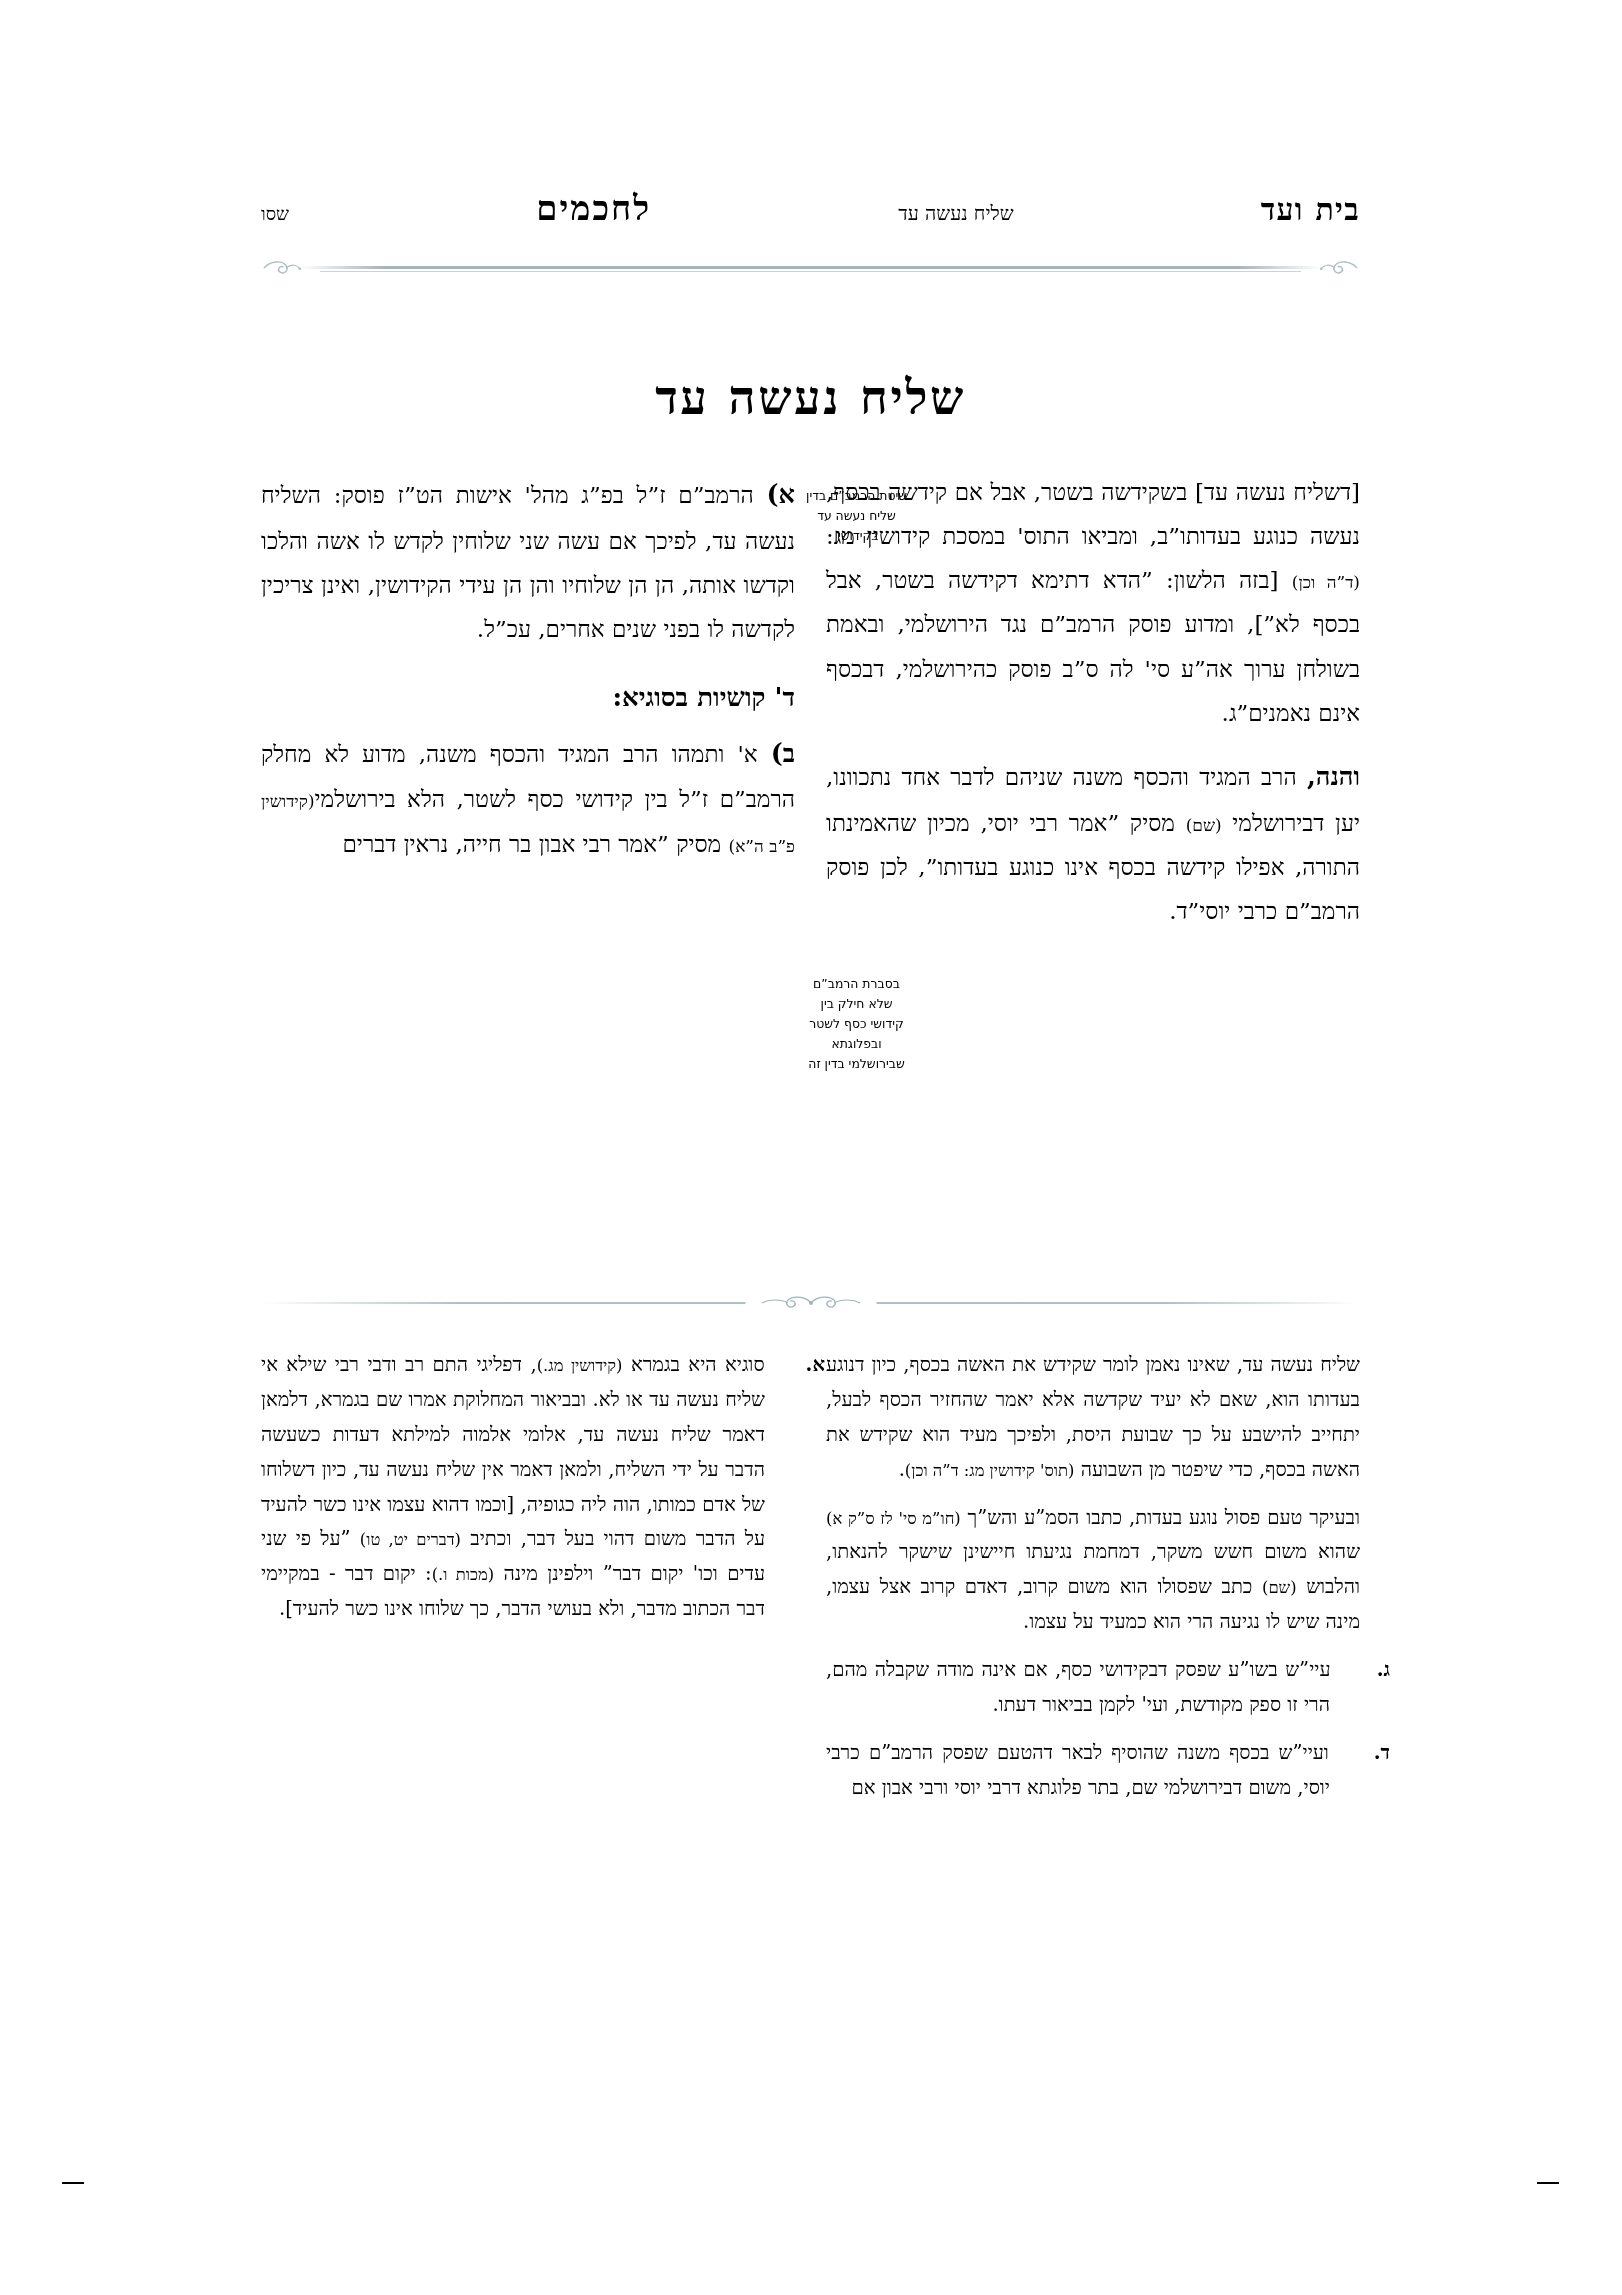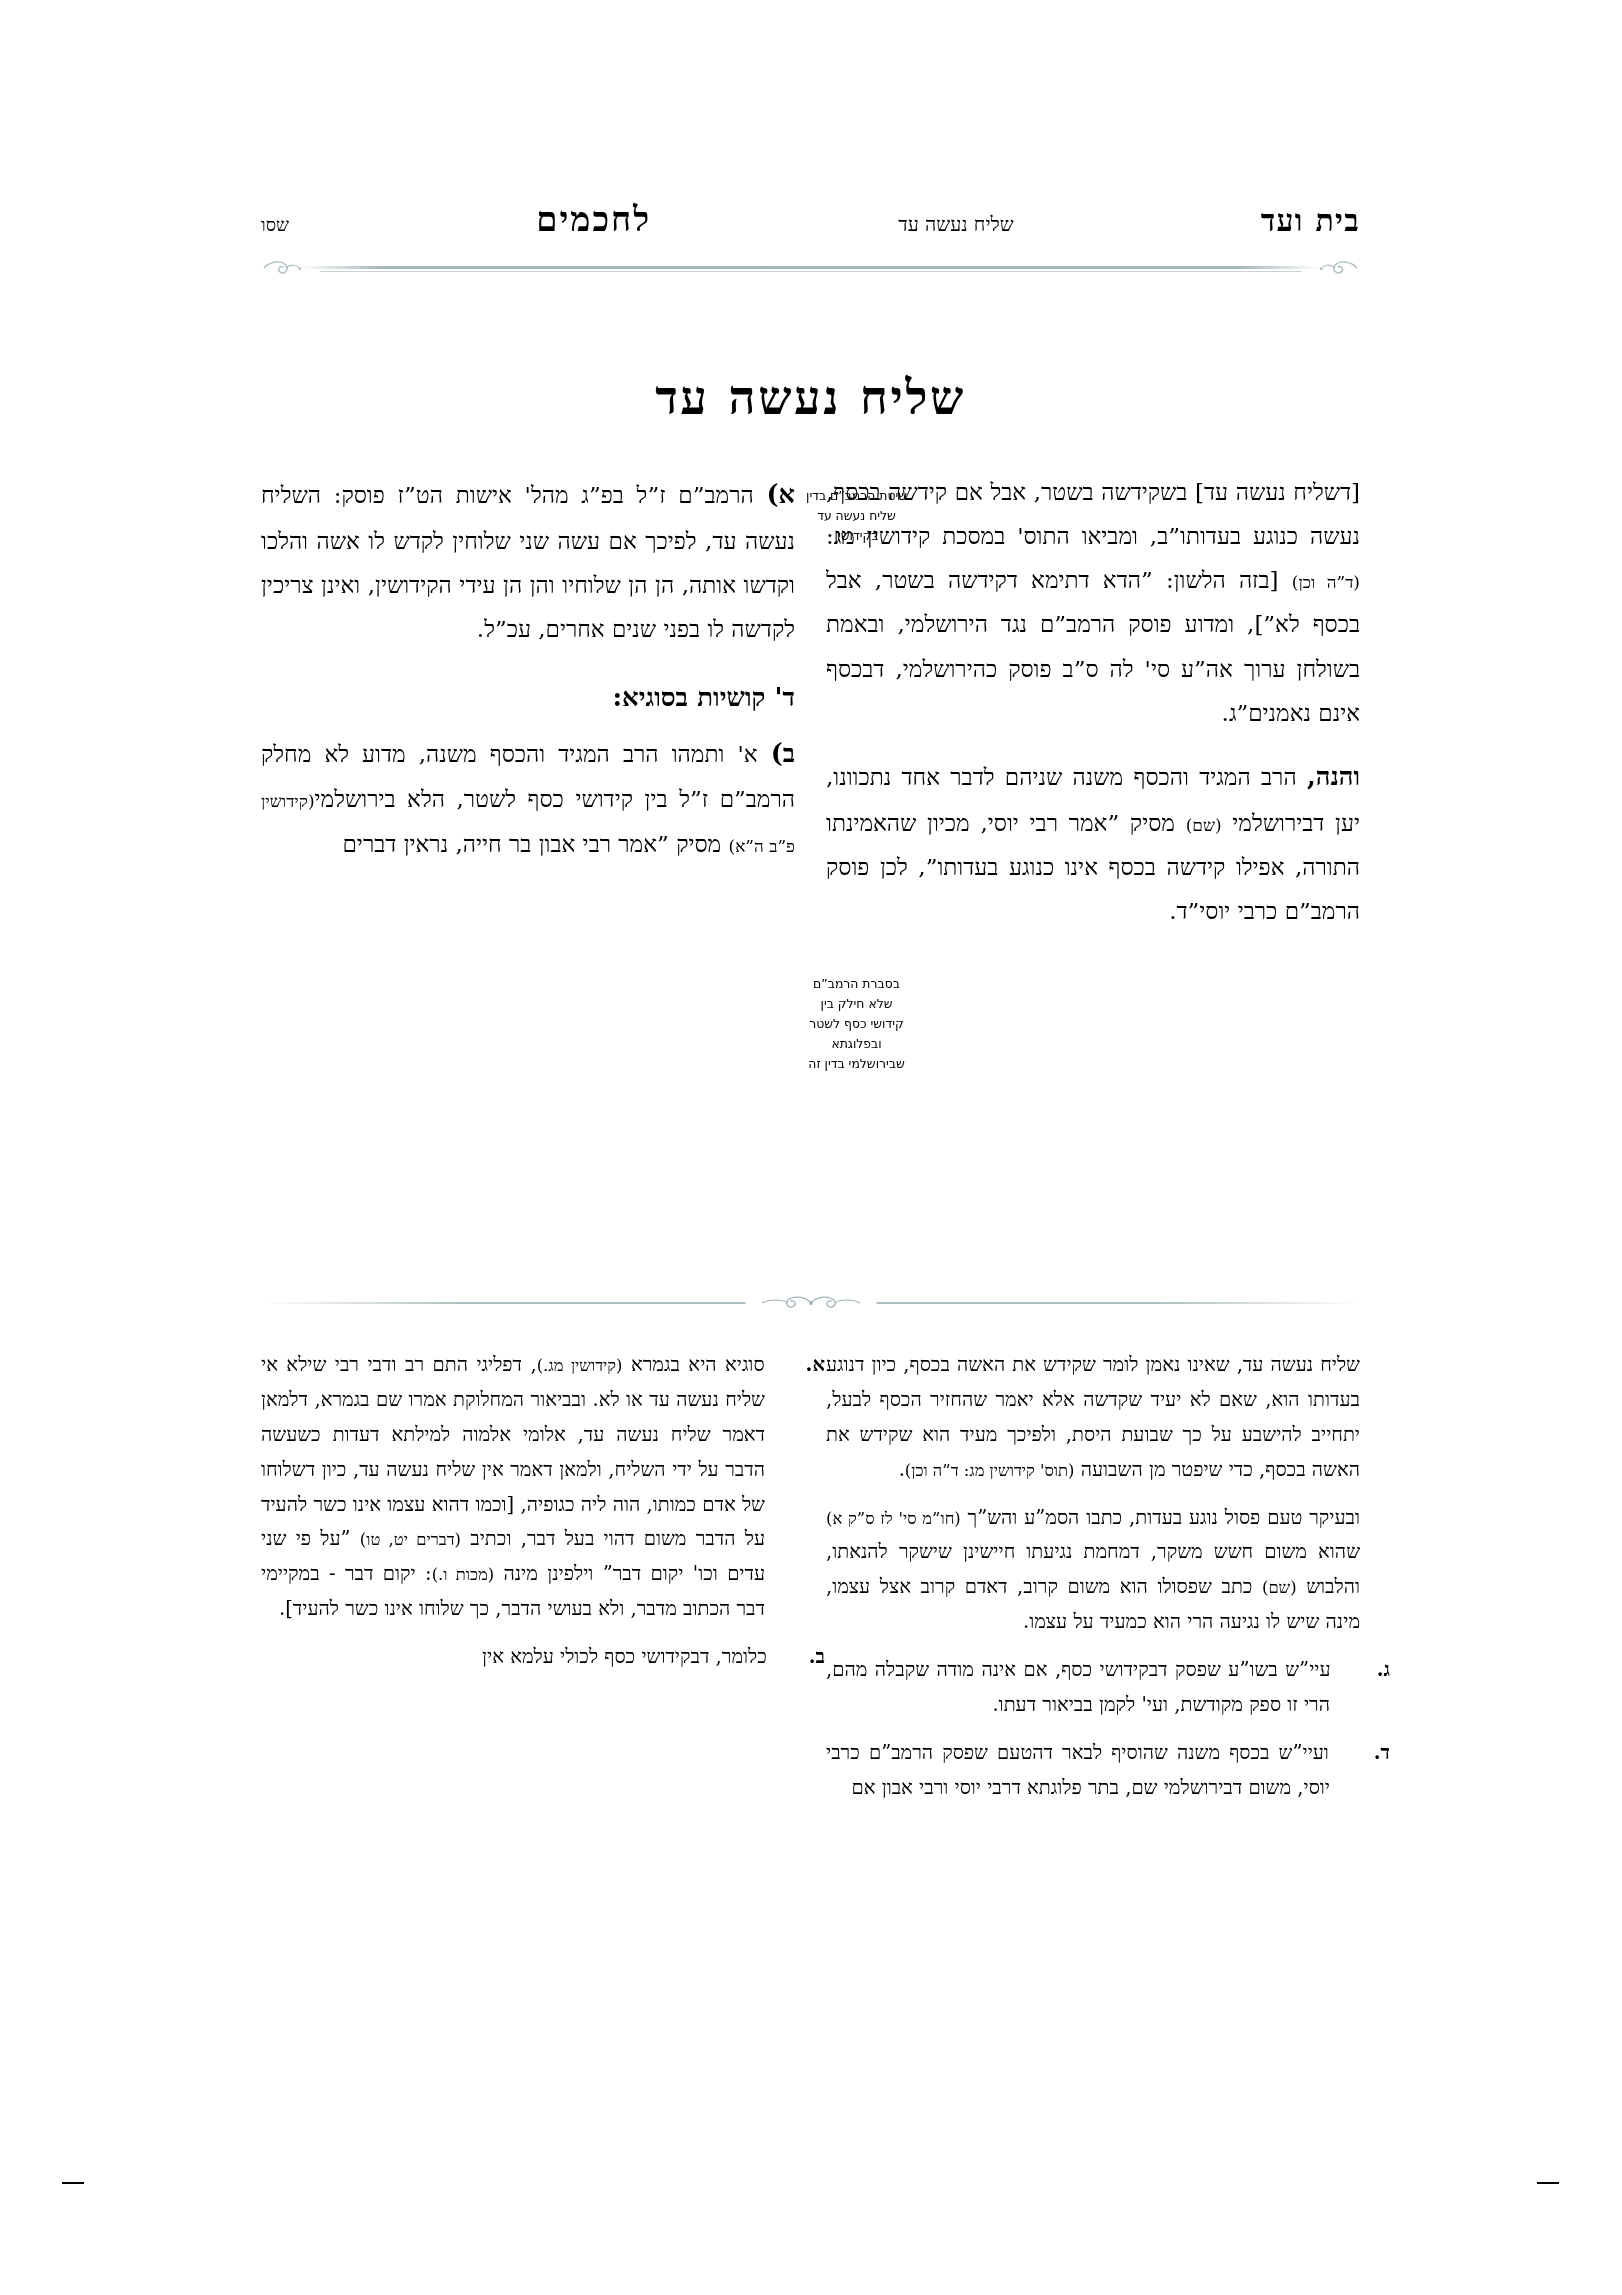--- a/index.html
+++ b/index.html
@@ -41,21 +41,20 @@
     font-family: "DejaVu Serif", "Liberation Serif", serif;
     font-size: 19.6px;
     color: #000;
   }
   .rh-title-left {
     font-family: "DejaVu Serif", "Liberation Serif", serif;
     font-weight: bold;
     font-size: 34px;
     letter-spacing: 2px;
     color: #000;
-    margin-top: 11px;
   }
   .rh-folio {
     font-family: "DejaVu Serif", "Liberation Serif", serif;
     font-size: 18.3px;
     color: #000;
   }
 
   
   .rule-head {
     position: absolute;
@@ -324,23 +323,20 @@
       </p>
       <p class="note">
         <span class="note-mark">ד.</span><span> ועיי”ש בכסף משנה שהוסיף לבאר דהטעם שפסק הרמב”ם כרבי יוסי, משום דבירושלמי שם, בתר פלוגתא דרבי יוסי ורבי אבון אם</span>
       </p>
     </div>
 
     <div class="col-lower">
       <p class="note">
         <span class="note-mark">א.</span><span> סוגיא היא בגמרא </span><span class="ref">(קידושין מג.)</span><span>, דפליגי התם רב ודבי רבי שילא אי שליח נעשה עד או לא. ובביאור המחלוקת אמרו שם בגמרא, דלמאן דאמר שליח נעשה עד, אלומי אלמוה למילתא דעדות כשעשה הדבר על ידי השליח, ולמאן דאמר אין שליח נעשה עד, כיון דשלוחו של אדם כמותו, הוה ליה כגופיה, [וכמו דהוא עצמו אינו כשר להעיד על הדבר משום דהוי בעל דבר, וכתיב </span><span class="ref">(דברים יט, טו)</span><span> ”על פי שני עדים וכו' יקום דבר” וילפינן מינה </span><span class="ref">(מכות ו.)</span><span>: יקום דבר - במקיימי דבר הכתוב מדבר, ולא בעושי הדבר, כך שלוחו אינו כשר להעיד].</span>
       </p>
-      <p class="note">
-        <span class="note-mark">ב.</span><span> כלומר, דבקידושי כסף לכולי עלמא אין</span>
-      </p>
     </div>
   </div>
 
   <div class="crop bl"></div>
   <div class="crop br"></div>
 
 </div>
 
 
 </body></html>

